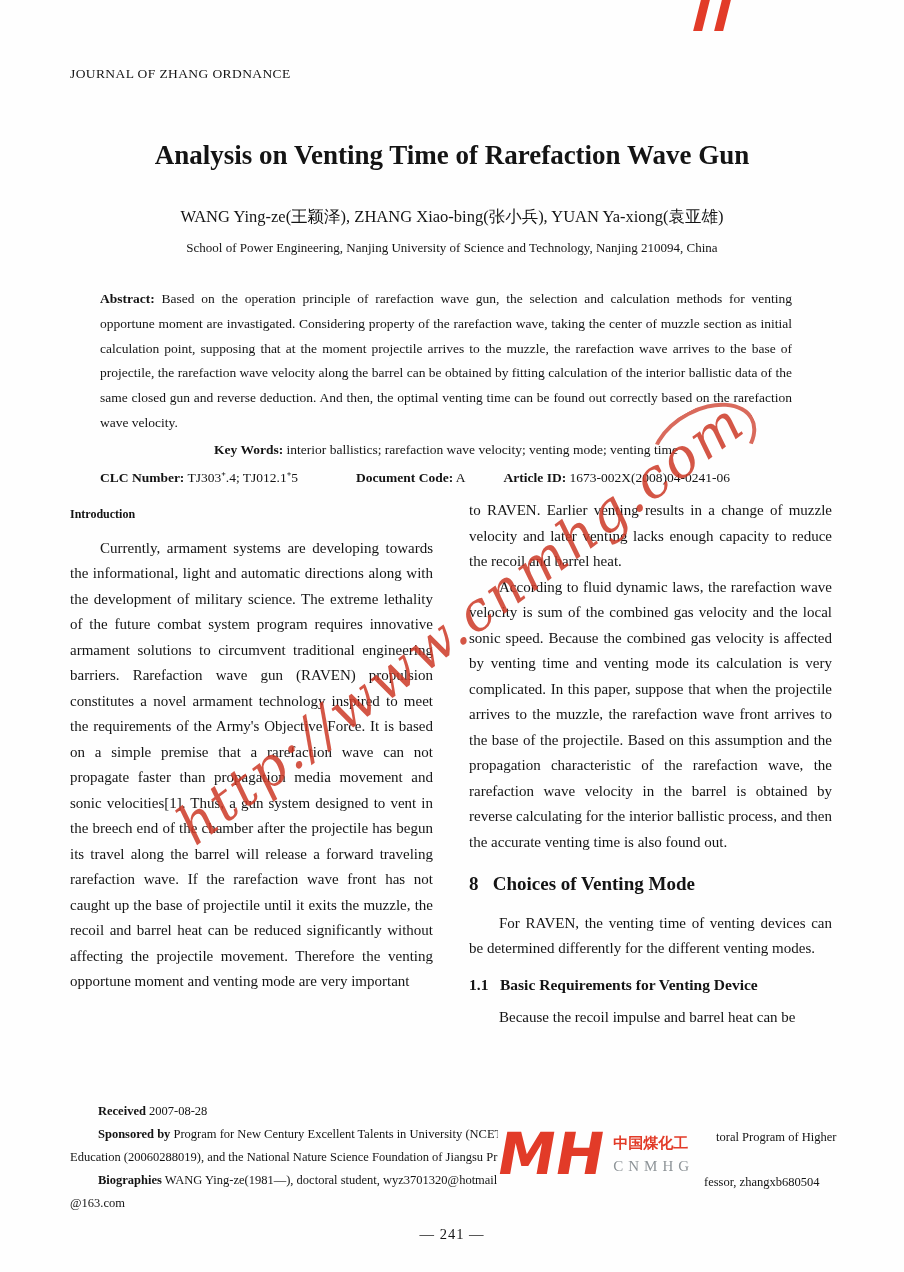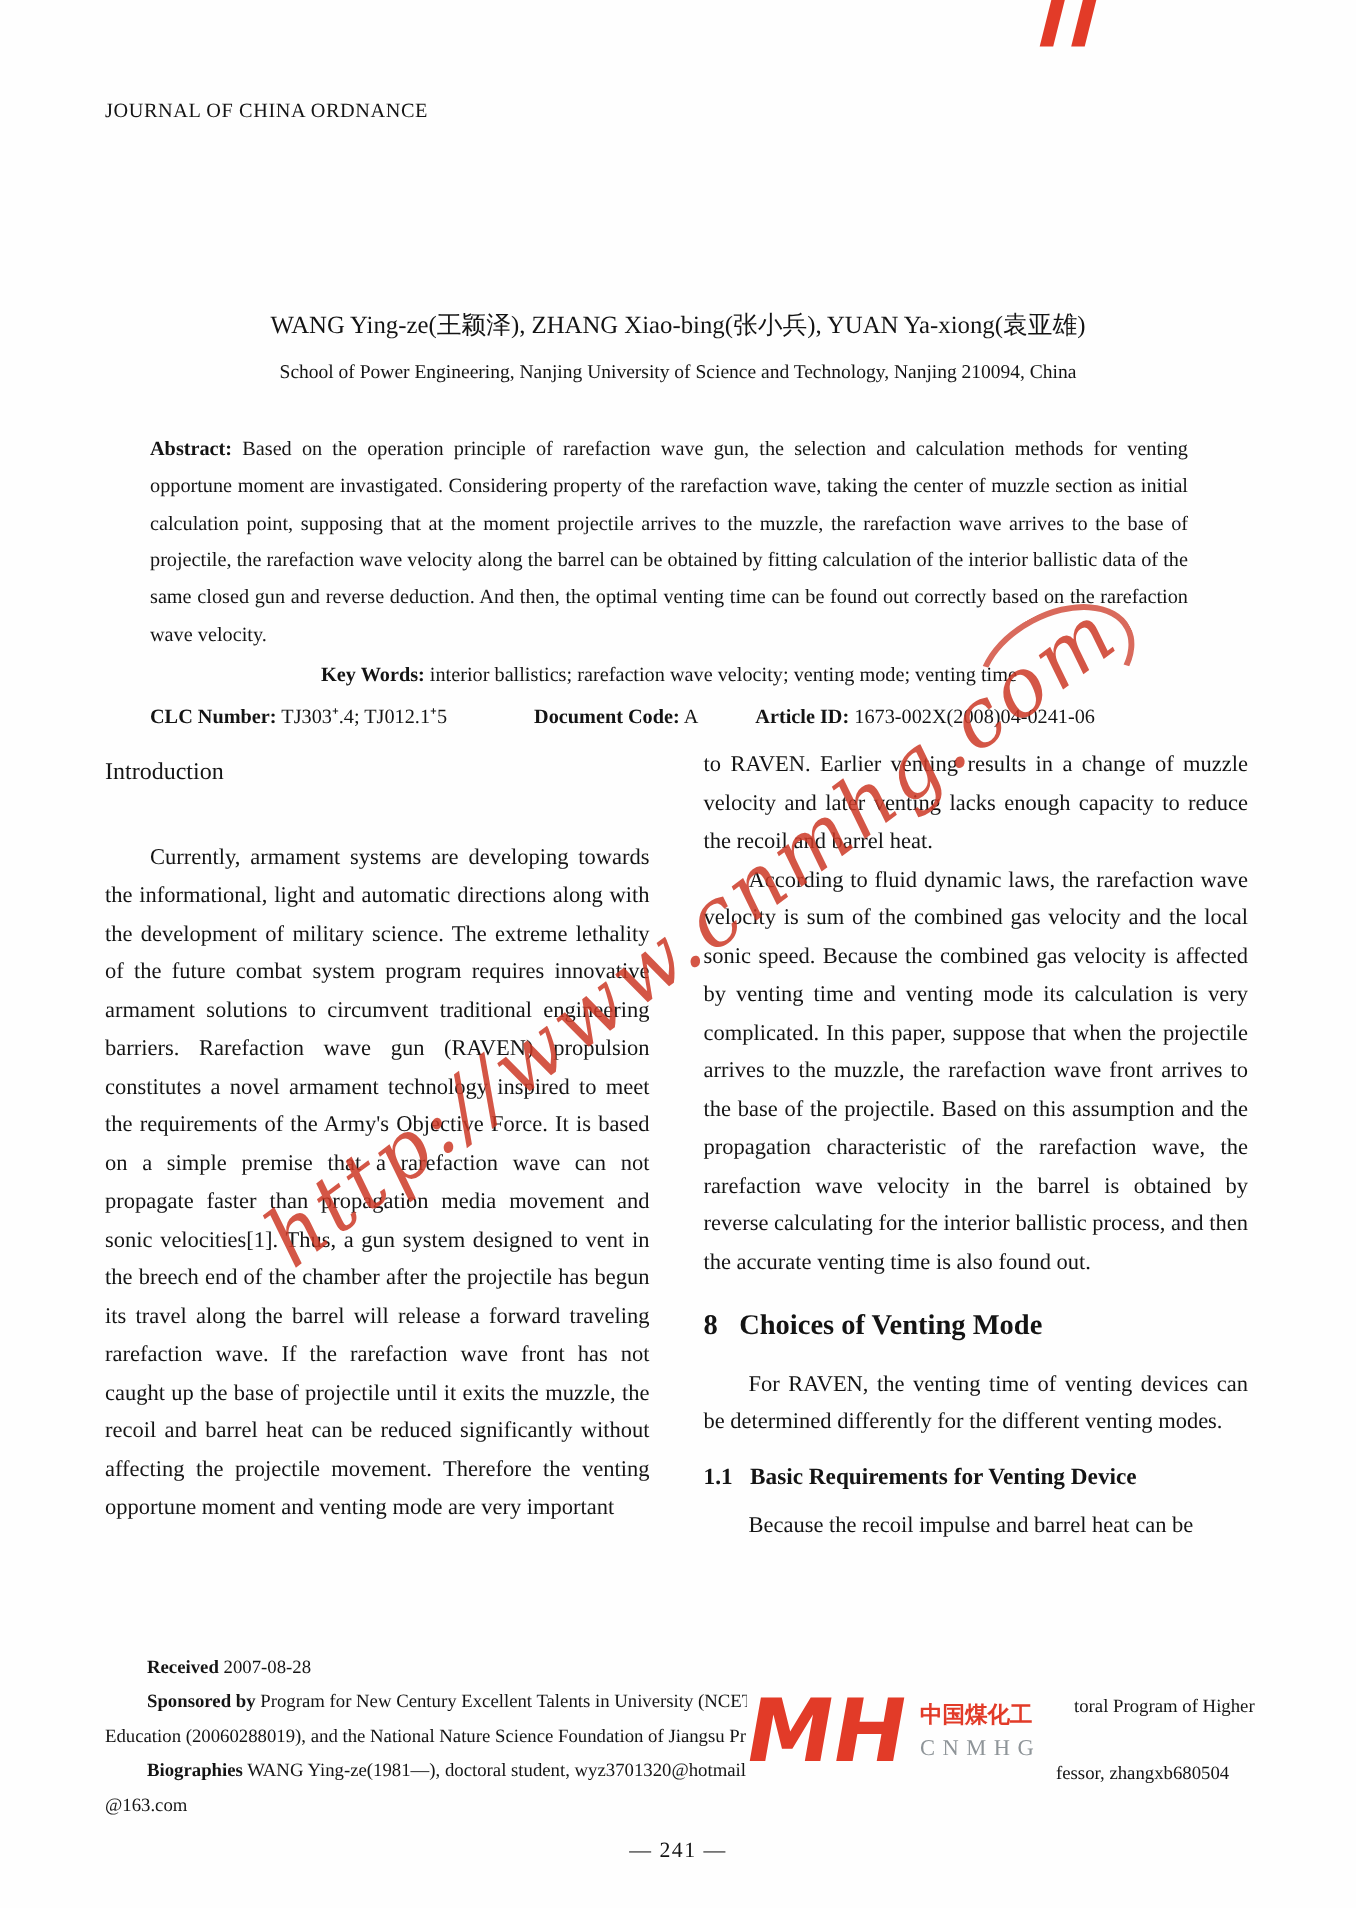--- a/index.html
+++ b/index.html
@@ -43,21 +43,21 @@
   .meta-item2 { margin-left: 58px; }
   .meta-item3 { margin-left: 38px; }
 
   .columns {
     position: absolute; left: 70px; top: 498px; width: 762px;
     display: flex; gap: 36px;
   }
   .col { width: 363px; font-size: 15px; line-height: 25.5px; text-align: justify; }
   .col p { margin: 0; }
   .col p.indent { text-indent: 2em; }
-  h2.intro-h { font-size: 16px; font-weight: normal; margin: 4px 0 32px; }
+  h2.intro-h { font-size: 12px; font-weight: bold; margin: 4px 0 8px; }
   h2.sec-h { font-size: 19px; font-weight: bold; margin: 16px 0 14px; white-space: pre-wrap; }
   h3.sub-h { font-size: 15.5px; font-weight: bold; margin: 10px 0 8px; white-space: pre-wrap; }
 
   .footnotes {
     position: absolute; left: 70px; top: 1100px; width: 762px;
     font-size: 12.5px; line-height: 23px;
   }
   .fn { margin: 0; }
   .fn.ind { text-indent: 28px; }
   .fn b { font-weight: bold; }
@@ -113,22 +113,23 @@
 </head>
 <body>
 
 <div class="page">
 
   <div class="wm-top">
     <span></span>
     <span></span>
   </div>
 
-  <div class="journal-header">JOURNAL OF CHINA ORDNANCE</div>
+  <div class="journal-header">JOURNAL OF ZHANG ORDNANCE</div>
 
+  <h1 class="title">Analysis on Venting Time of Rarefaction Wave Gun</h1>
   <div class="authors">WANG Ying-ze(王颖泽), ZHANG Xiao-bing(张小兵), YUAN Ya-xiong(袁亚雄)</div>
   <div class="affiliation">School of Power Engineering, Nanjing University of Science and Technology, Nanjing 210094, China</div>
 
   <section class="abstract-block">
     <p><b>Abstract:</b><span> Based on the operation principle of rarefaction wave gun, the selection and calculation methods for venting opportune moment are invastigated. Considering property of the rarefaction wave, taking the center of muzzle section as initial calculation point, supposing that at the moment projectile arrives to the muzzle, the rarefaction wave arrives to the base of projectile, the rarefaction wave velocity along the barrel can be obtained by fitting calculation of the interior ballistic data of the same closed gun and reverse deduction. And then, the optimal venting time can be found out correctly based on the rarefaction wave velocity.</span></p>
     <p class="kw-line"><b>Key Words:</b><span> interior ballistics; rarefaction wave velocity; venting mode; venting time</span></p>
     <div class="meta-line">
       <span><b>CLC Number:</b><span> TJ303⁺.4; TJ012.1⁺5</span></span>
       <span class="meta-item2"><b>Document Code:</b><span> A</span></span>
       <span class="meta-item3"><b>Article ID:</b><span> 1673-002X(2008)04-0241-06</span></span>

